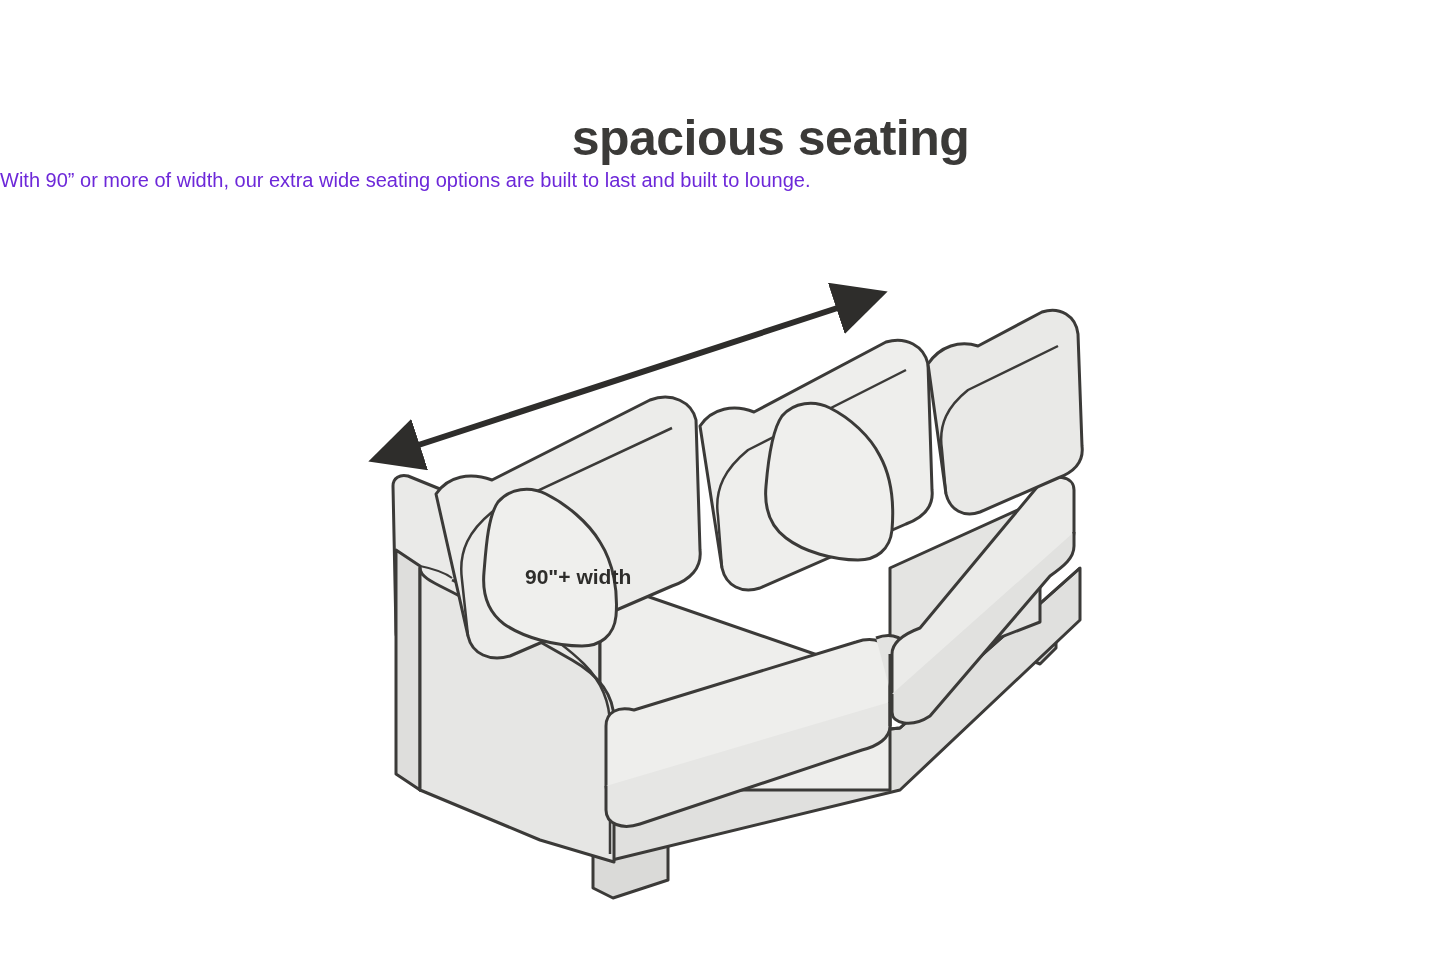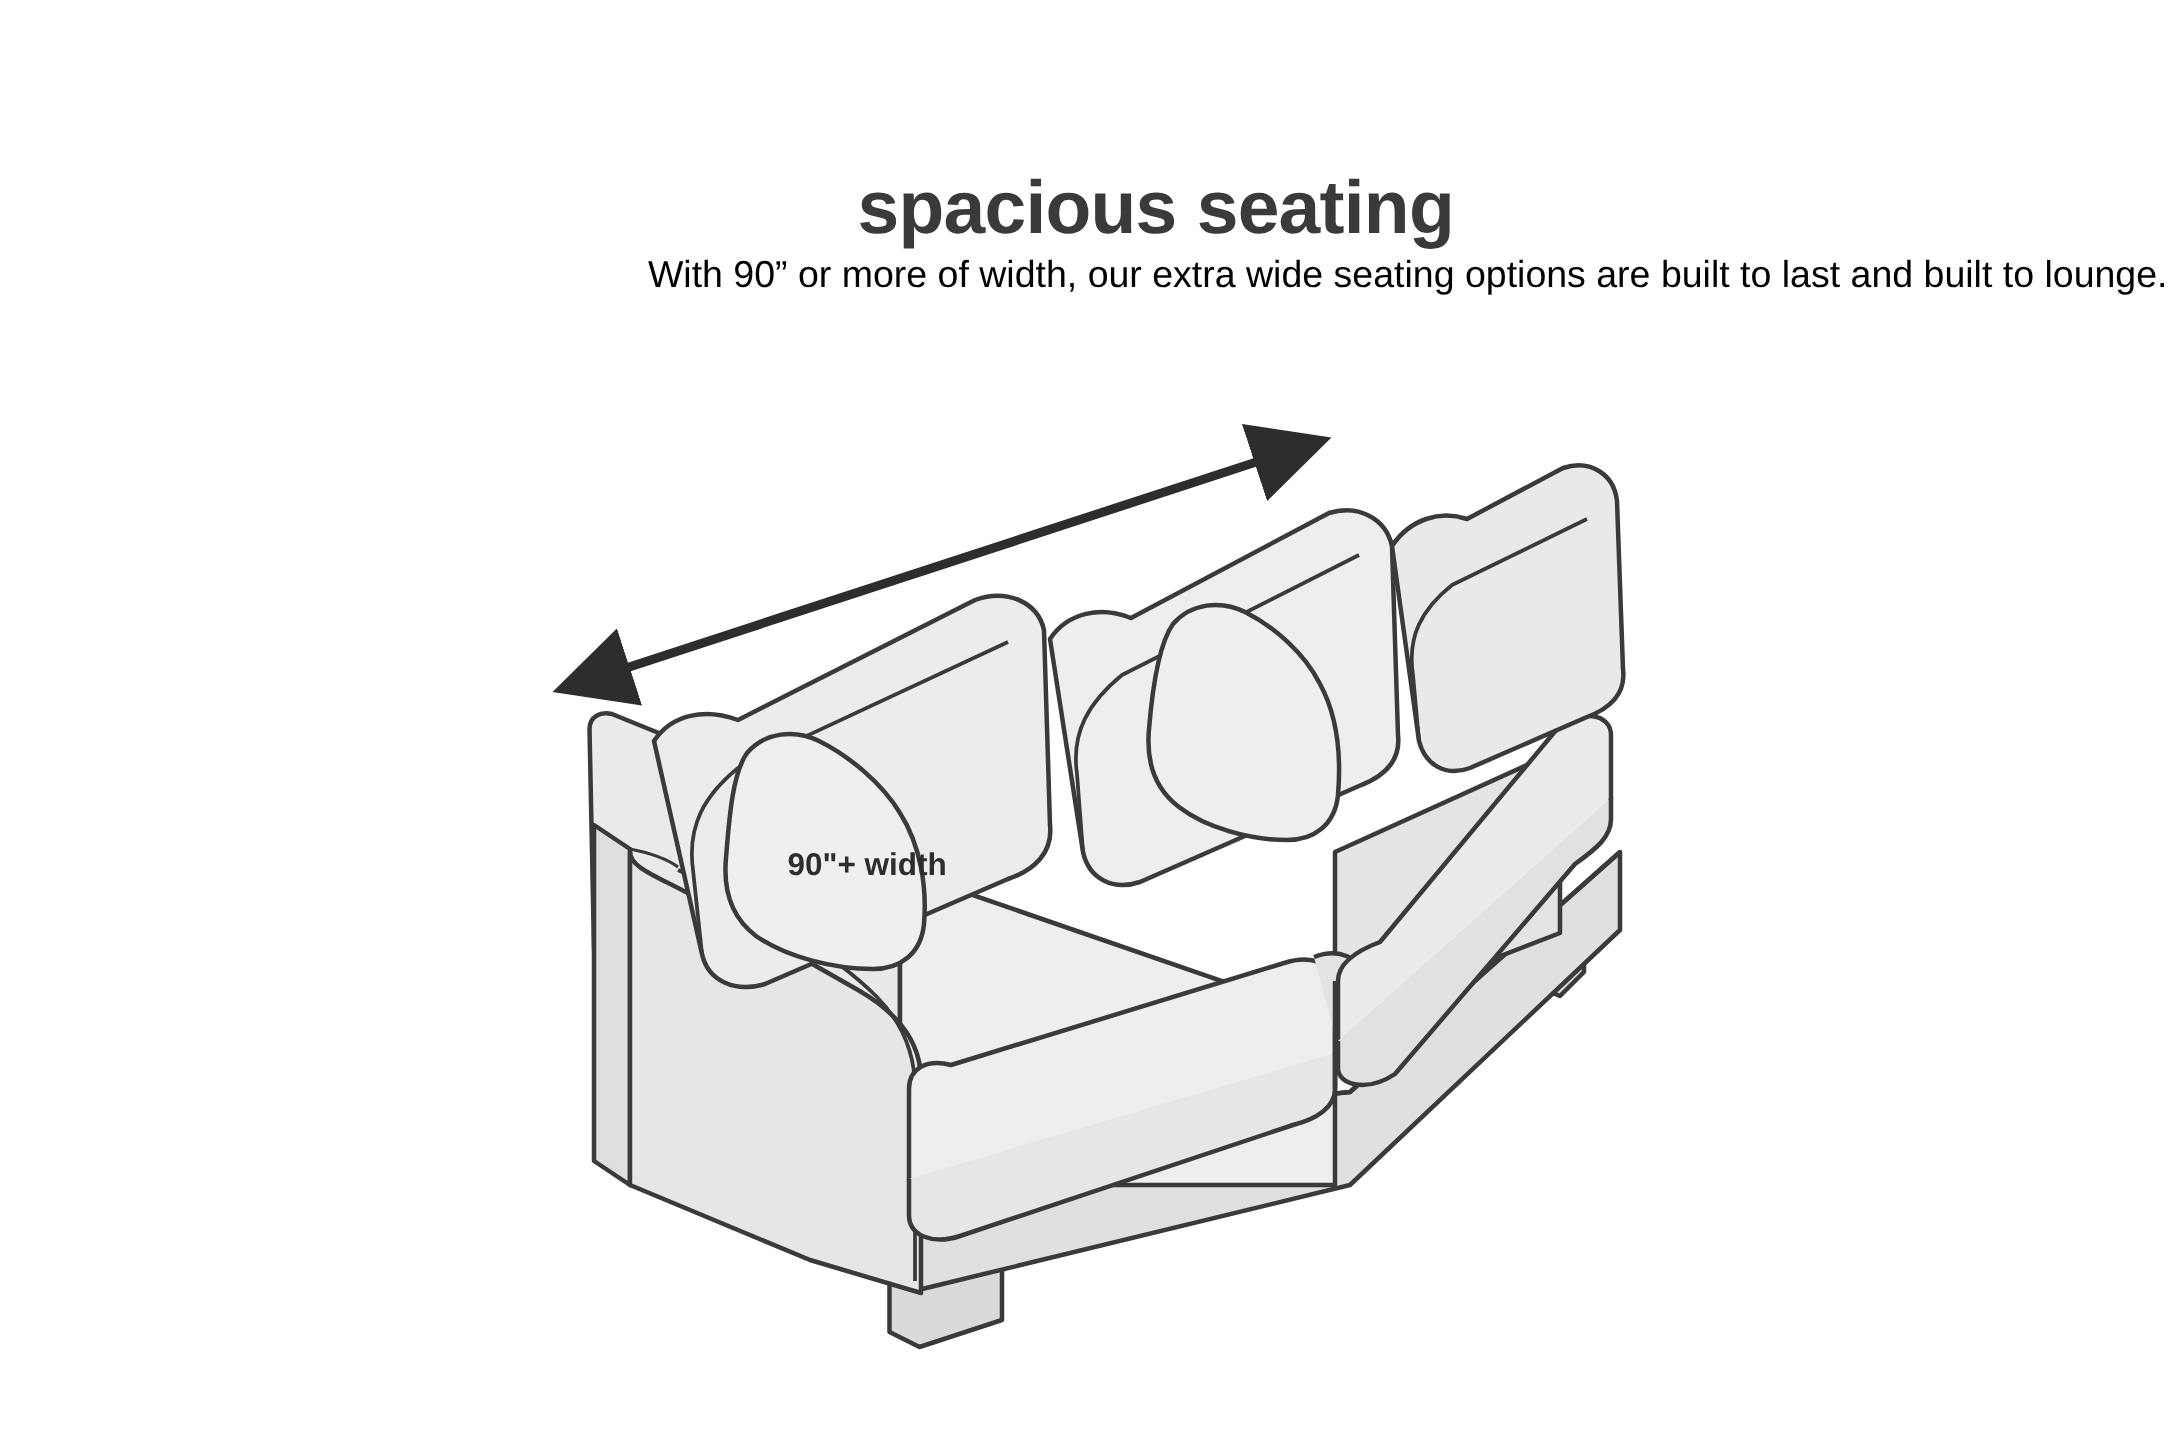--- a/index.html
+++ b/index.html
@@ -31,24 +31,24 @@
     letter-spacing: -0.5px;
     color: #3b3a38;
     line-height: 1.05;
     padding-left: 48px;
   }
   .subcopy {
     position: absolute;
     top: 166px;
     left: 0;
     width: 1445px;
-    text-align: right;
-    font-size: 25px;
+    text-align: left;
+    font-size: 20px;
     line-height: 1.42;
-    color: #000000;
+    color: #6d28d9;
     font-weight: 400;
   }
   .subcopy .line {
     display: block;
   }
   .illustration {
     position: absolute;
     top: 250px;
     left: 0;
     width: 1445px;

